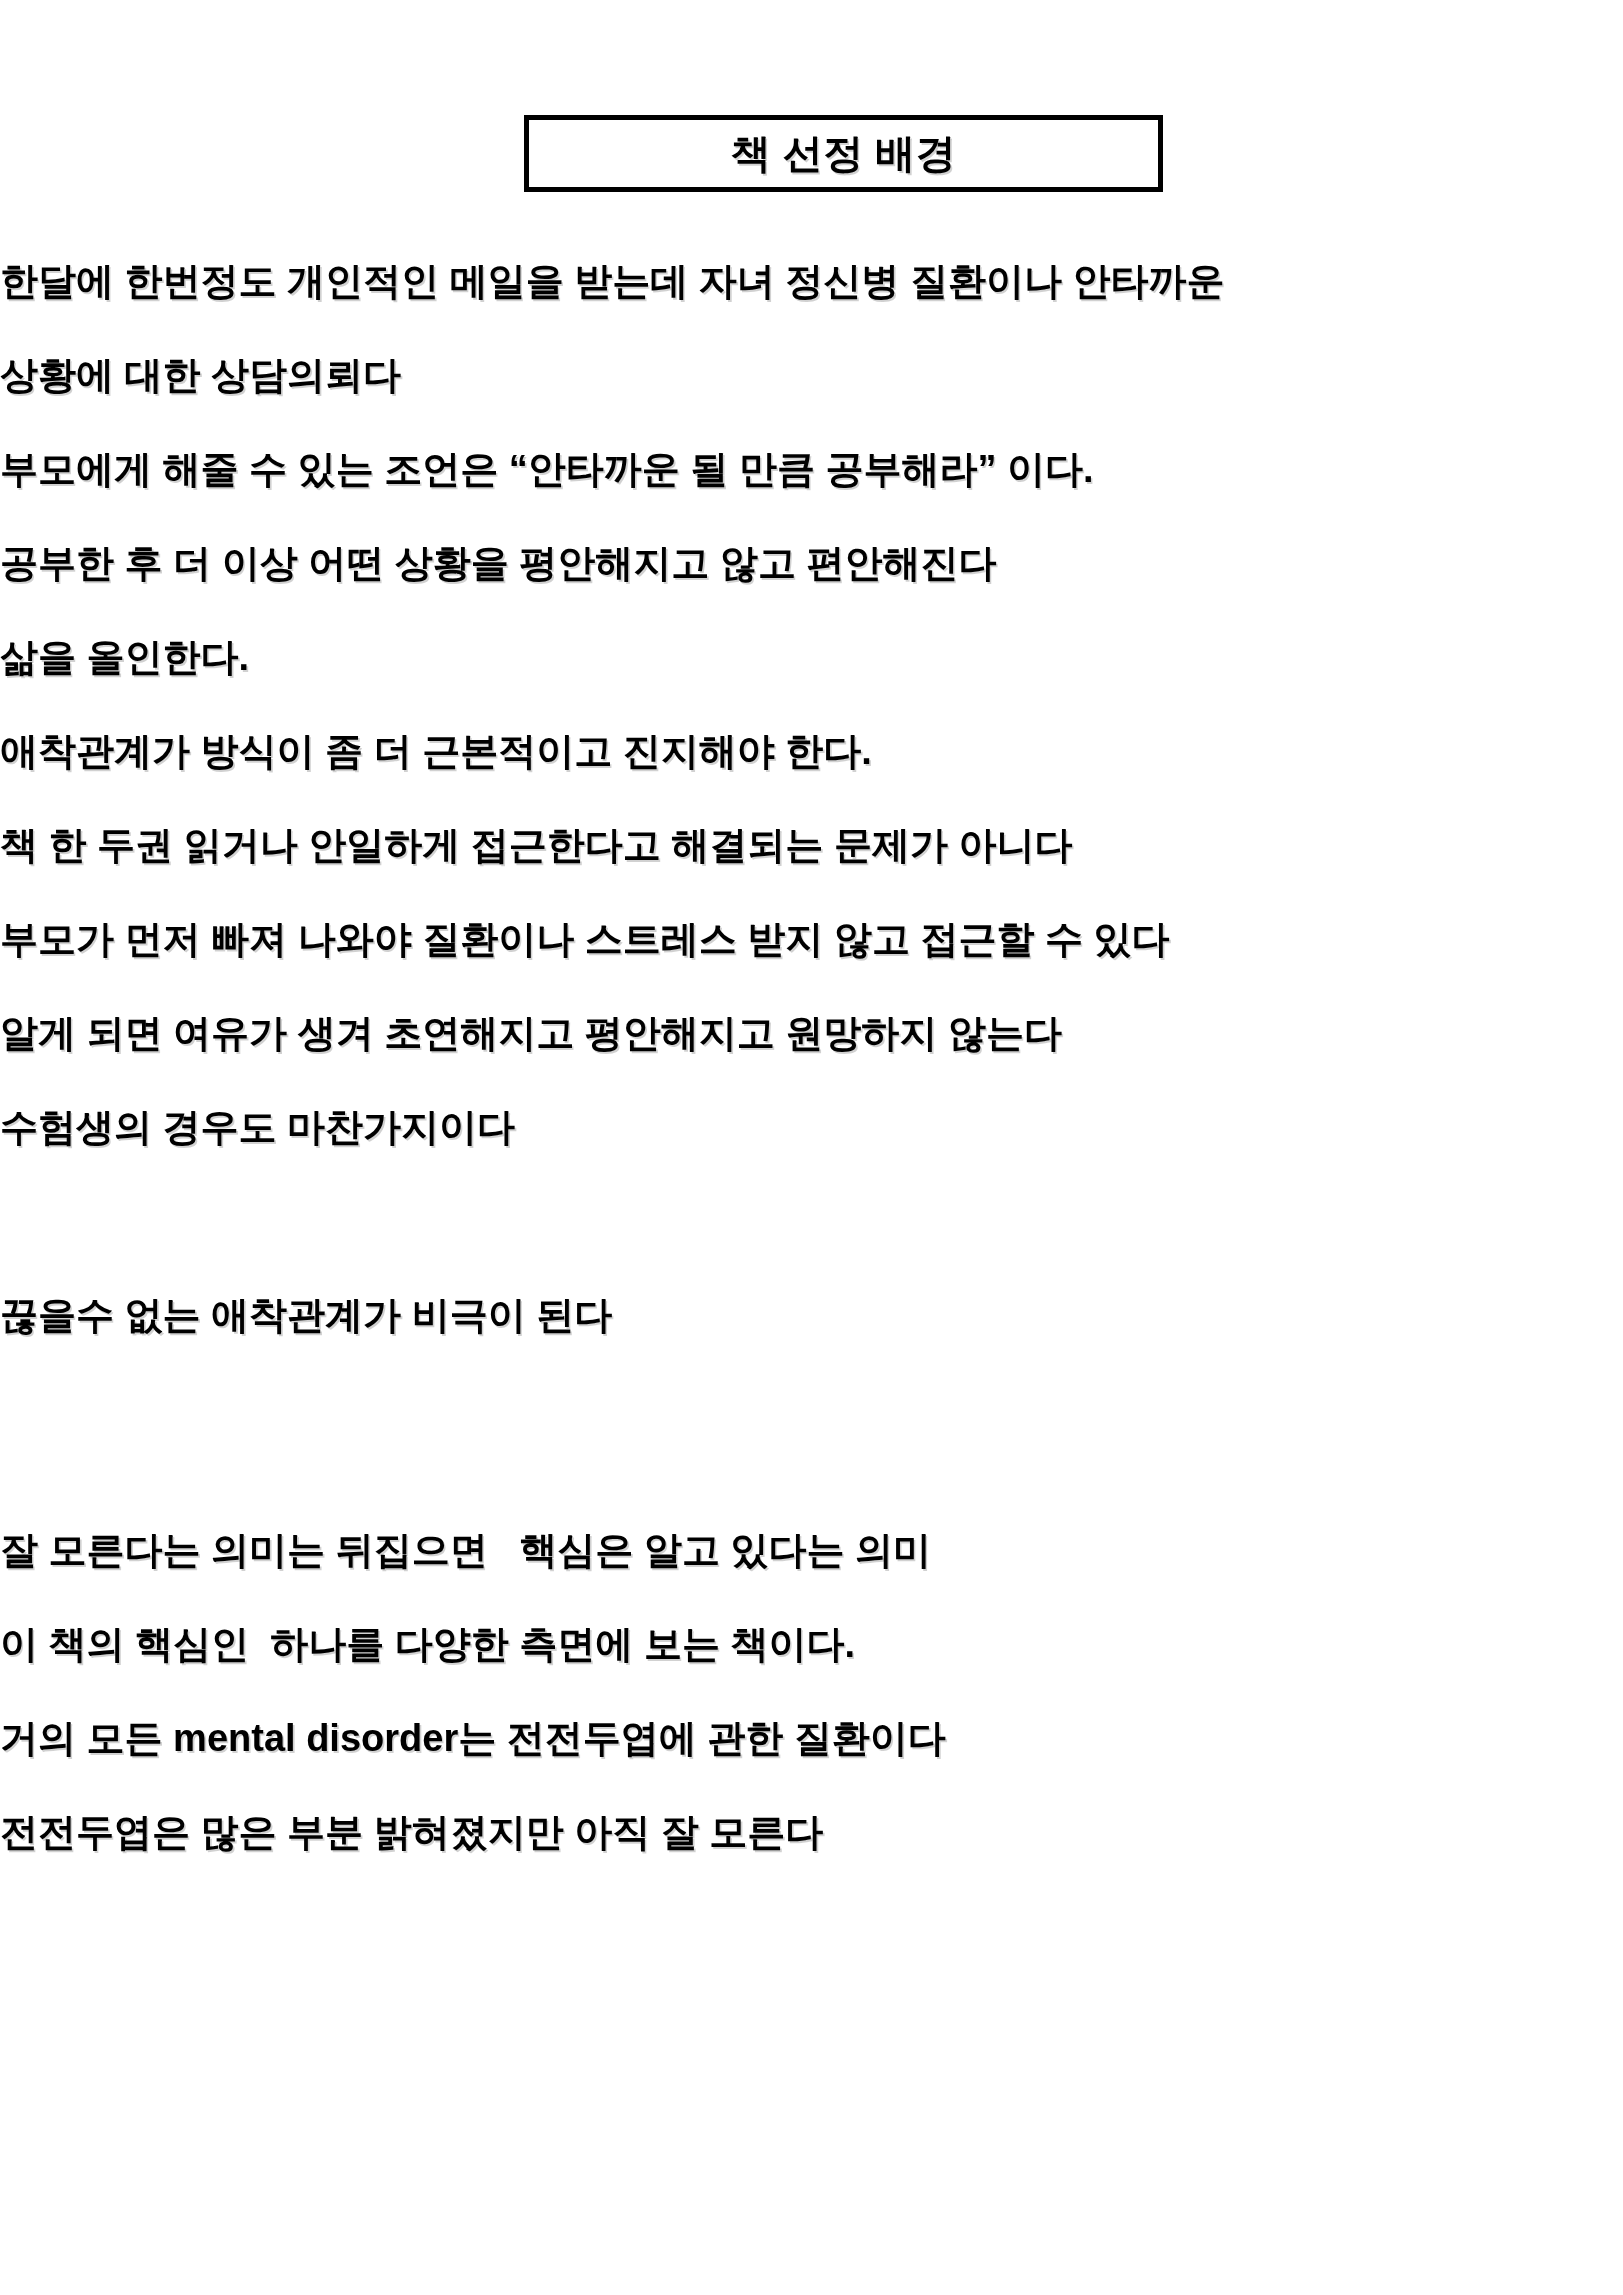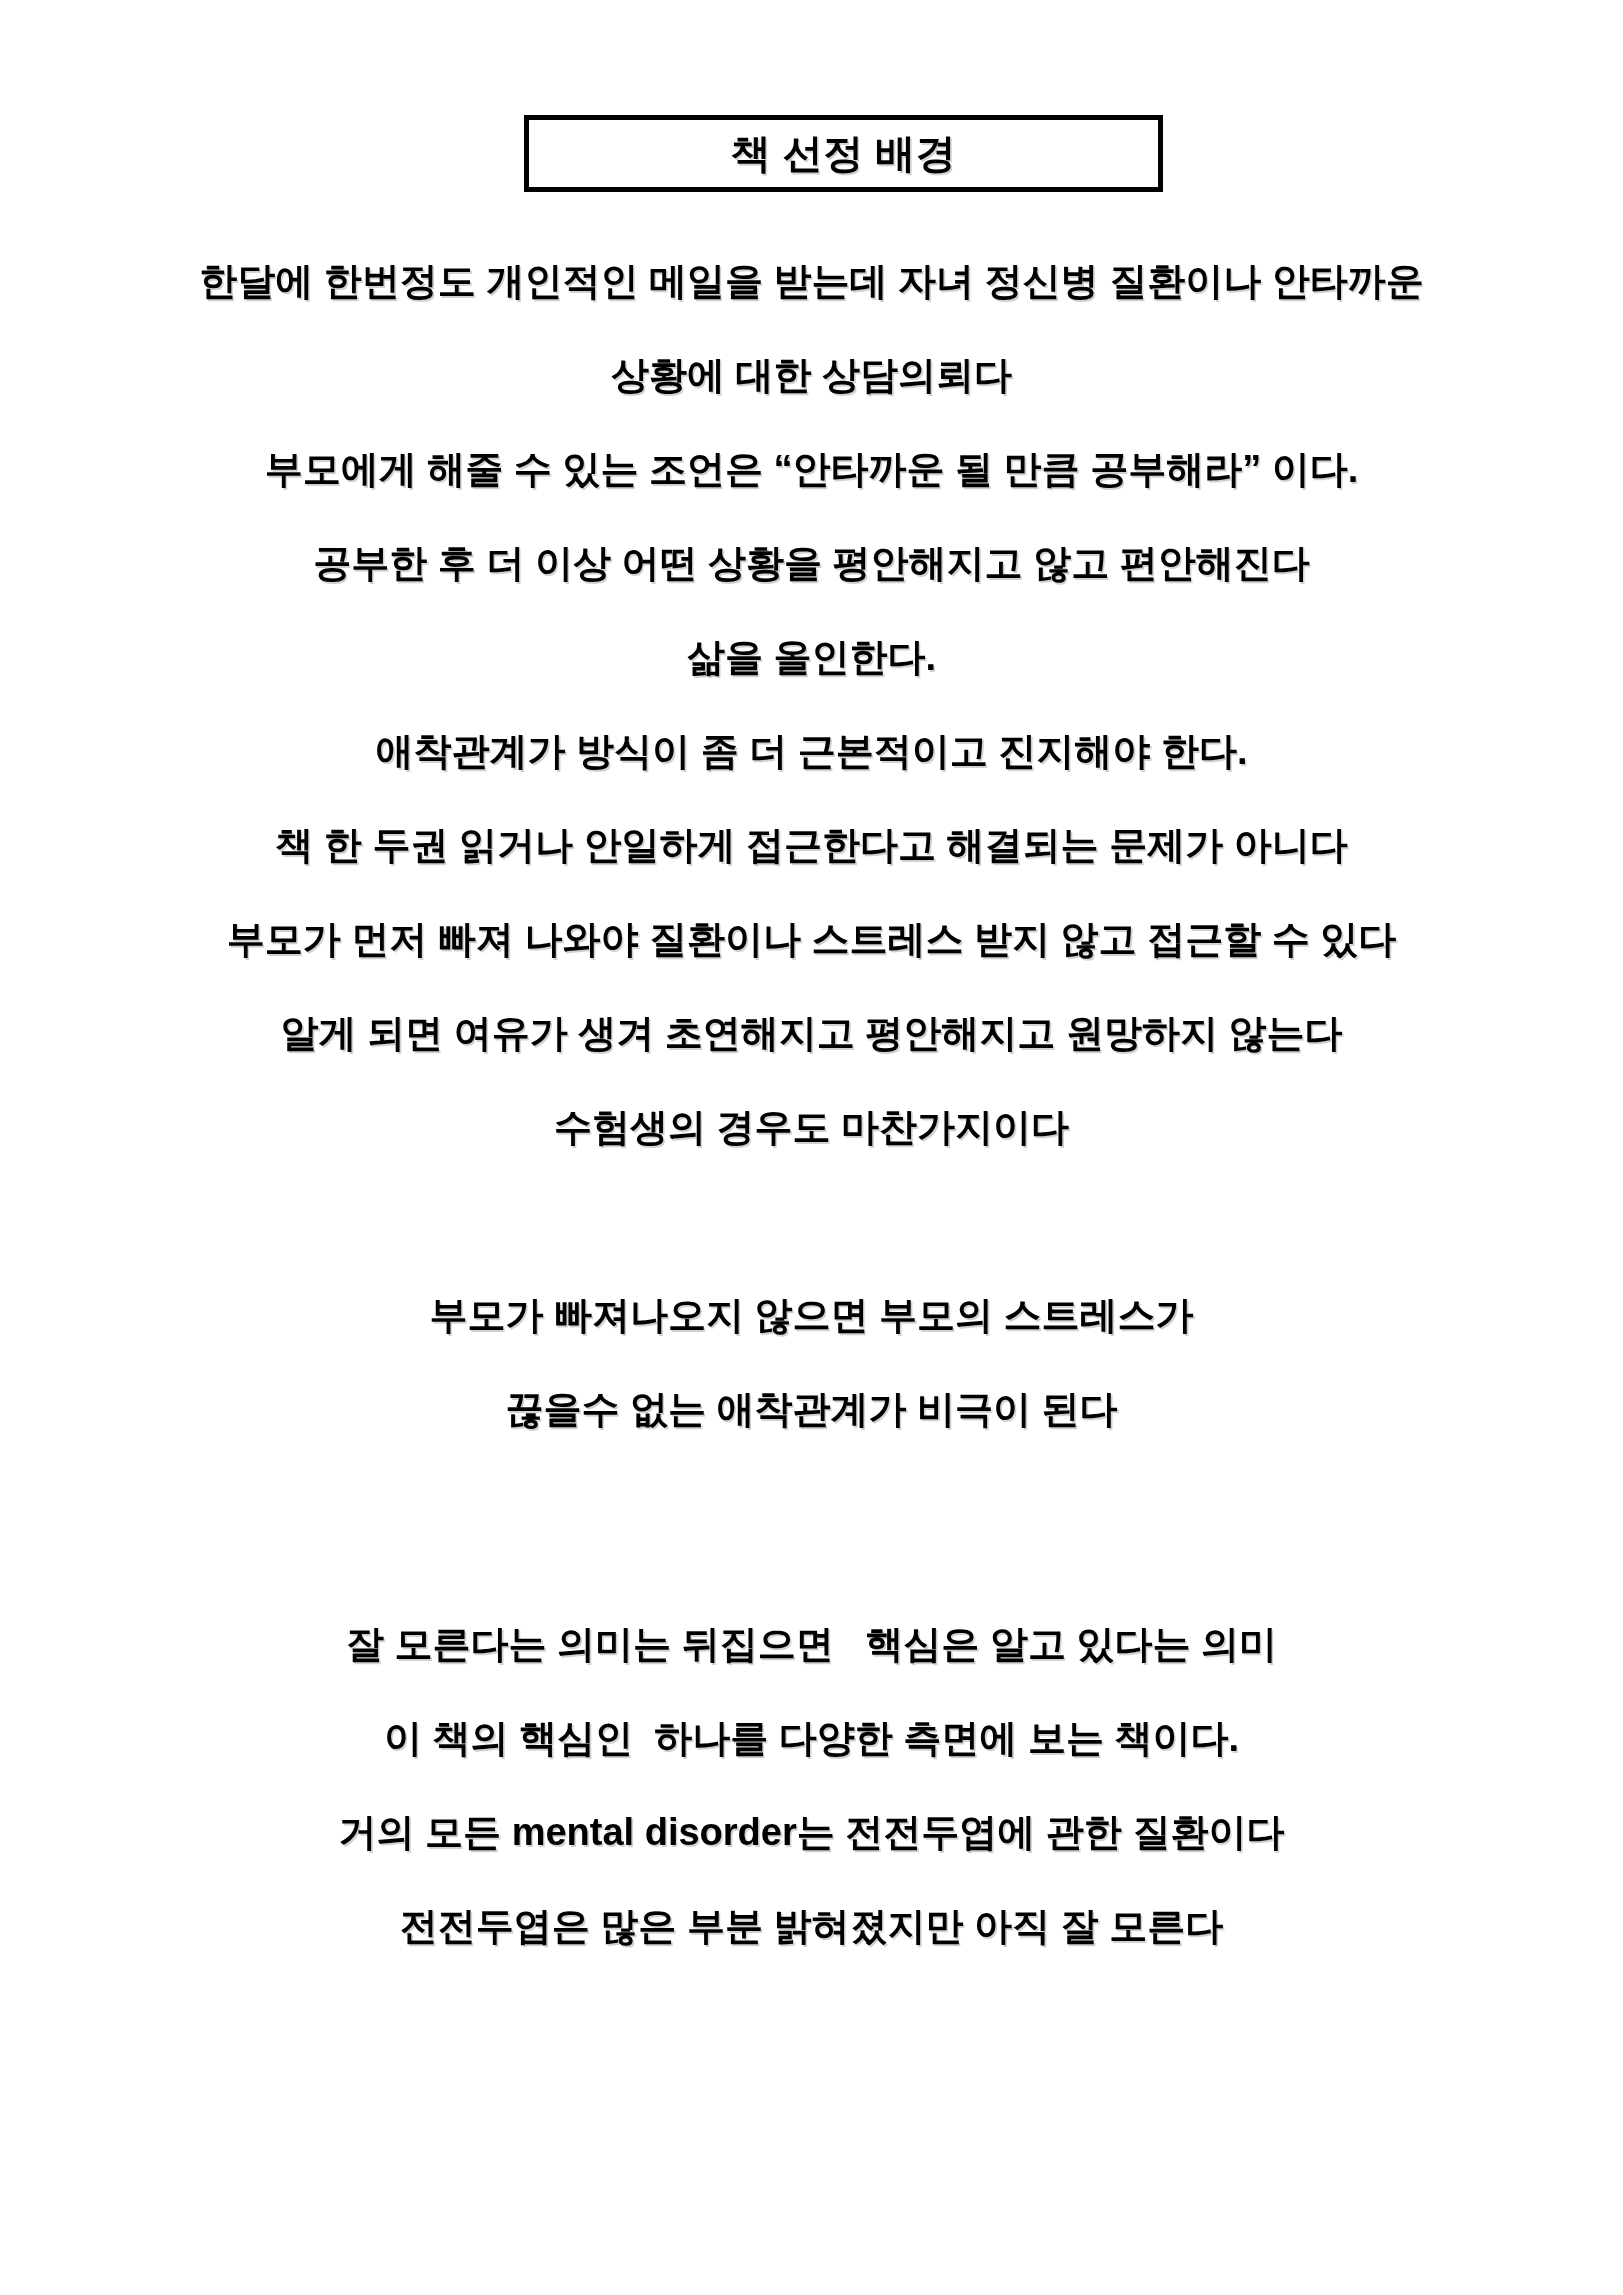--- a/index.html
+++ b/index.html
@@ -39,21 +39,21 @@
     position: absolute;
     top: 234px;
     left: 0;
     right: 0;
   }
   .line {
     height: 94px;
     line-height: 94px;
     font-size: 38px;
     font-weight: 700;
-    text-align: center;
+    text-align: left;
     white-space: pre;
     letter-spacing: 0px;
     text-shadow: 1.6px 1.6px 0 rgba(0,0,0,0.18);
   }
   .spacer-line {
     height: 94px;
   }
   .spacer-mid {
     height: 141px;
   }
@@ -74,21 +74,20 @@
     <div class="line">공부한 후 더 이상 어떤 상황을 평안해지고 않고 편안해진다</div>
     <div class="line">삶을 올인한다.</div>
     <div class="line">애착관계가 방식이 좀 더 근본적이고 진지해야 한다.</div>
     <div class="line">책 한 두권 읽거나 안일하게 접근한다고 해결되는 문제가 아니다</div>
     <div class="line">부모가 먼저 빠져 나와야 질환이나 스트레스 받지 않고 접근할 수 있다</div>
     <div class="line">알게 되면 여유가 생겨 초연해지고 평안해지고 원망하지 않는다</div>
     <div class="line">수험생의 경우도 마찬가지이다</div>
 
     <div class="spacer-line"></div>
 
-    <div class="line">부모가 빠져나오지 않으면 부모의 스트레스가</div>
     <div class="line">끊을수 없는 애착관계가 비극이 된다</div>
 
     <div class="spacer-mid"></div>
 
     <div class="line">잘 모른다는 의미는 뒤집으면   핵심은 알고 있다는 의미</div>
     <div class="line">이 책의 핵심인  하나를 다양한 측면에 보는 책이다.</div>
     <div class="line">거의 모든 mental disorder는 전전두엽에 관한 질환이다</div>
     <div class="line">전전두엽은 많은 부분 밝혀졌지만 아직 잘 모른다</div>
   </div>
 

